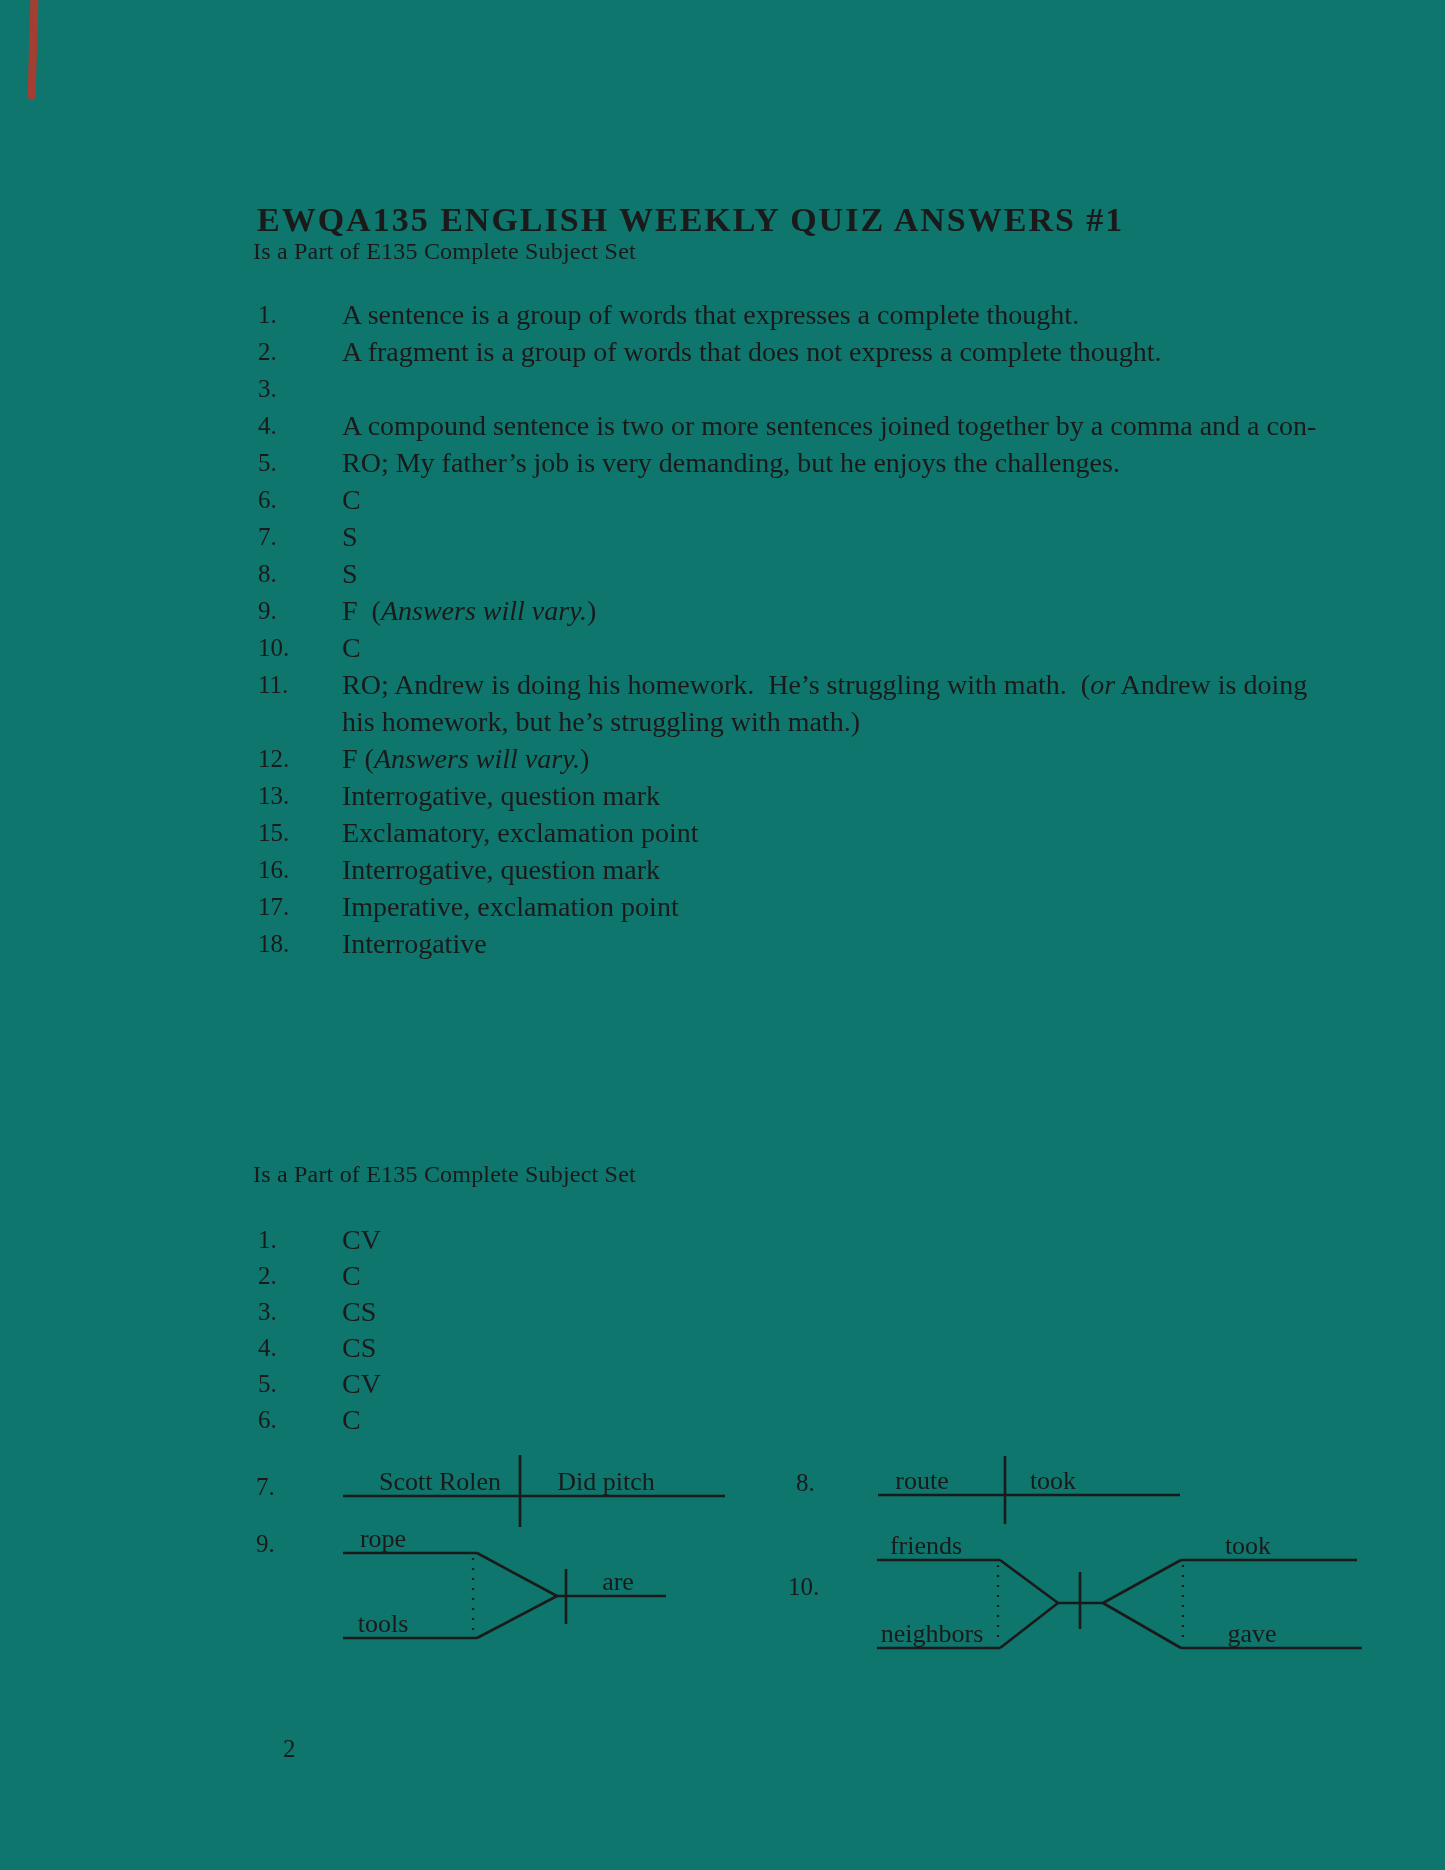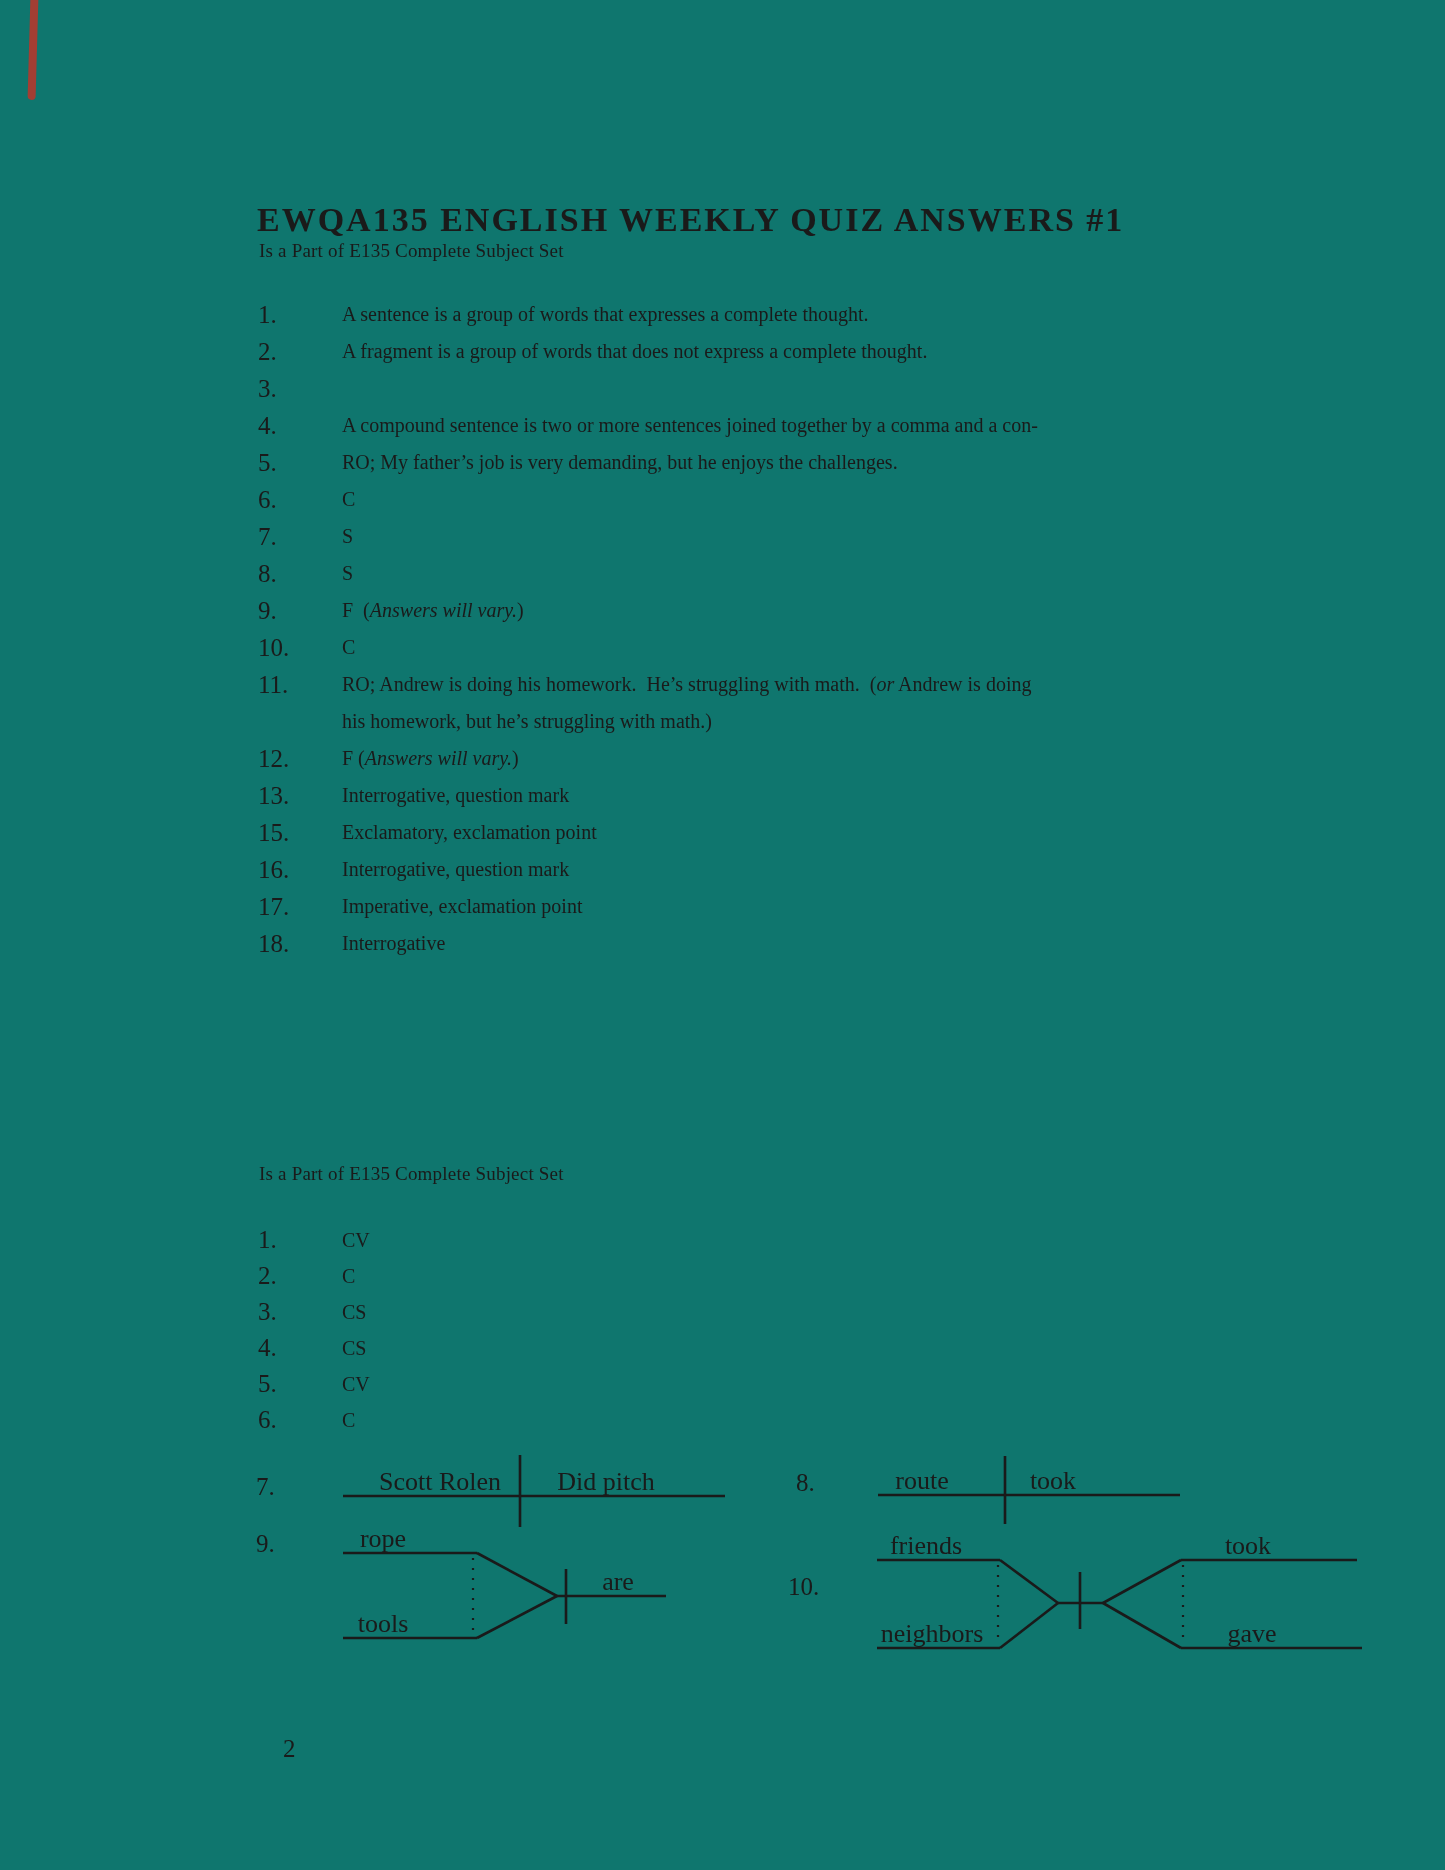--- a/index.html
+++ b/index.html
@@ -15,27 +15,27 @@
   .scan-mark{
     position:absolute;left:29px;top:-4px;width:8px;height:104px;
     border-radius:4px;transform:rotate(1.6deg);opacity:.92;
   }
   .title{
     position:absolute;left:257px;
     font-weight:bold;font-size:34px;line-height:36px;
     letter-spacing:2px;white-space:nowrap;
   }
   .subtitle{
-    position:absolute;left:259px;
-    font-size:19px;line-height:22px;letter-spacing:.2px;white-space:nowrap;
+    position:absolute;left:253px;
+    font-size:24px;line-height:22px;letter-spacing:.2px;white-space:nowrap;
   }
   .anslist{position:absolute;left:258px;}
   .item{display:flex;align-items:flex-start;}
   .num{width:84px;flex:0 0 84px;font-size:25px;line-height:37px;}
-  .txt{font-size:20px;line-height:37px;white-space:pre-wrap;width:980px;}
+  .txt{font-size:28px;line-height:37px;white-space:pre-wrap;width:980px;}
   #list2 .num,#list2 .txt{line-height:36px;}
   .it{font-style:italic;}
   .diag-num{position:absolute;font-size:25px;line-height:37px;}
   svg{position:absolute;overflow:visible;}
   svg text{
     font-family:"Liberation Serif", serif;
     font-size:26px;fill:#1a1a1a;text-anchor:middle;
   }
   svg line{stroke:#1a1a1a;stroke-width:2.6;stroke-linecap:butt;}
   svg line.dotted{stroke-width:2.2;stroke-dasharray:2 8;}

